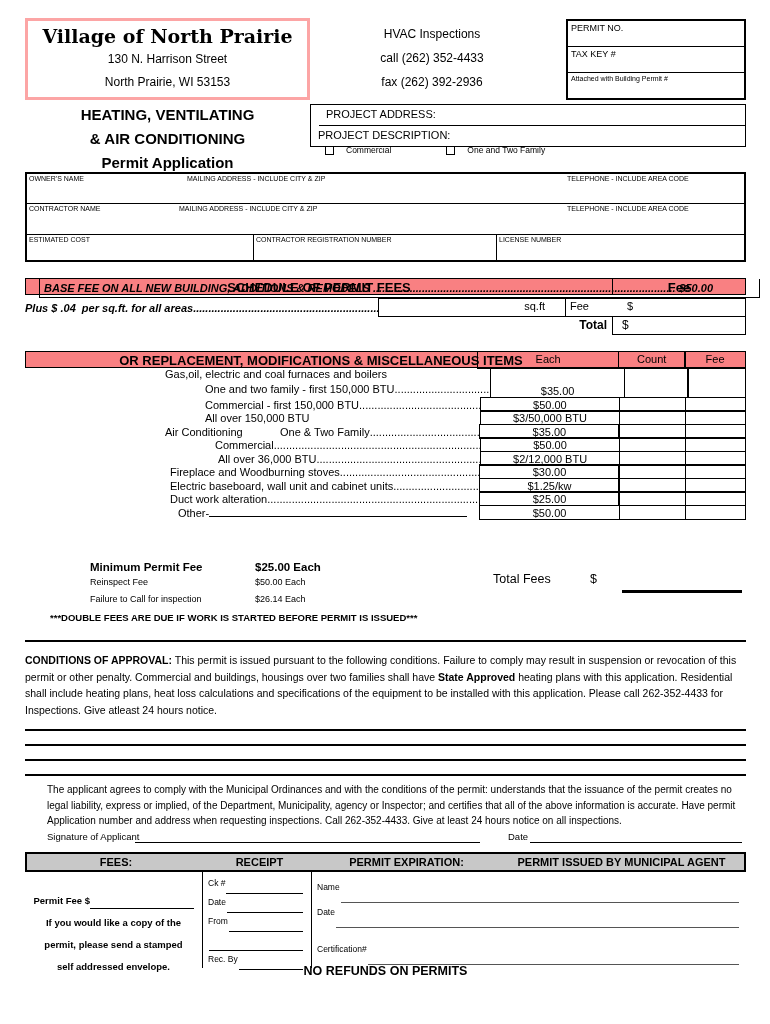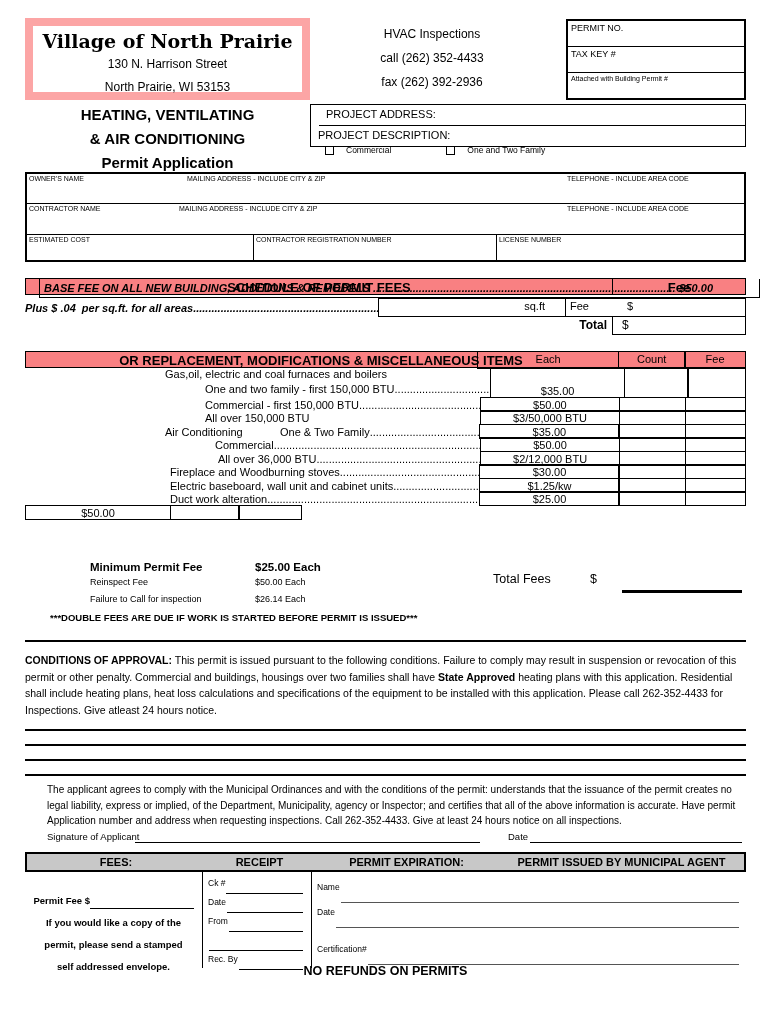--- a/index.html
+++ b/index.html
@@ -5,21 +5,21 @@
   * { margin:0; padding:0; box-sizing:border-box; }
   html,body { background:#e8e8e8; }
   .page {
     position:relative; width:770px; height:1024px; margin:0 auto;
     background:#ffffff; font-family:"Liberation Sans", sans-serif; color:#000;
     overflow:hidden;
   }
   .abs { position:absolute; }
 
   
-  .village-box { left:25px; top:18px; width:285px; height:82px; border:8px solid #fca5a5; text-align:center; padding-top:3px; }
+  .village-box { left:25px; top:18px; width:285px; height:82px; border:3px solid #fca5a5; text-align:center; padding-top:3px; }
   .village-title { font-family:"DejaVu Serif", serif; font-weight:700; font-size:19px; line-height:24px; }
   .village-addr { font-size:12px; line-height:23px; }
   .hvac-block { left:318px; top:22px; width:228px; text-align:center; font-size:12px; line-height:24px; }
   .permit-box { left:566px; top:19px; width:180px; height:81px; border:2px solid #000; }
   .pcell { height:26px; border-bottom:1.5px solid #000; padding:2px 3px; font-size:9px; }
   .pcell:last-child { border-bottom:none; font-size:7px; height:25px; }
   .form-title { left:25px; top:103px; width:285px; text-align:center; font-weight:700; font-size:15px; line-height:24px; }
   .proj-rows { left:310px; top:104px; width:436px; border:1.5px solid #000; }
   .proj-row { height:20px; font-size:11px; padding:3px 0 0 7px; }
   .proj-row.first { border-bottom:1.5px solid #000; height:21px;margin-left:8px; }
@@ -283,20 +283,21 @@
     </div>
 
     <div class="mrow mitem">
       <div class="mlabel" style="padding-left:145px"><span>Duct work alteration</span><span class="leader">....................................................................................................................................................................................................................................................................................................</span></div>
       <div class="mcell c-each">$25.00</div>
       <div class="mcell c-count"></div>
       <div class="mcell c-fee"></div>
     </div>
 
     <div class="mrow mitem">
+      <div class="mlabel" style="padding-left:153px"><span>Other-</span><span class="ulfill"></span></div>
       <div class="mcell c-each">$50.00</div>
       <div class="mcell c-count"></div>
       <div class="mcell c-fee"></div>
     </div>
   </div>
 
   <div class="abs minfee">
     <div class="mf-line mf-l1">
       <span class="mf-label">Minimum Permit Fee</span>
       <span>$25.00  Each</span>

